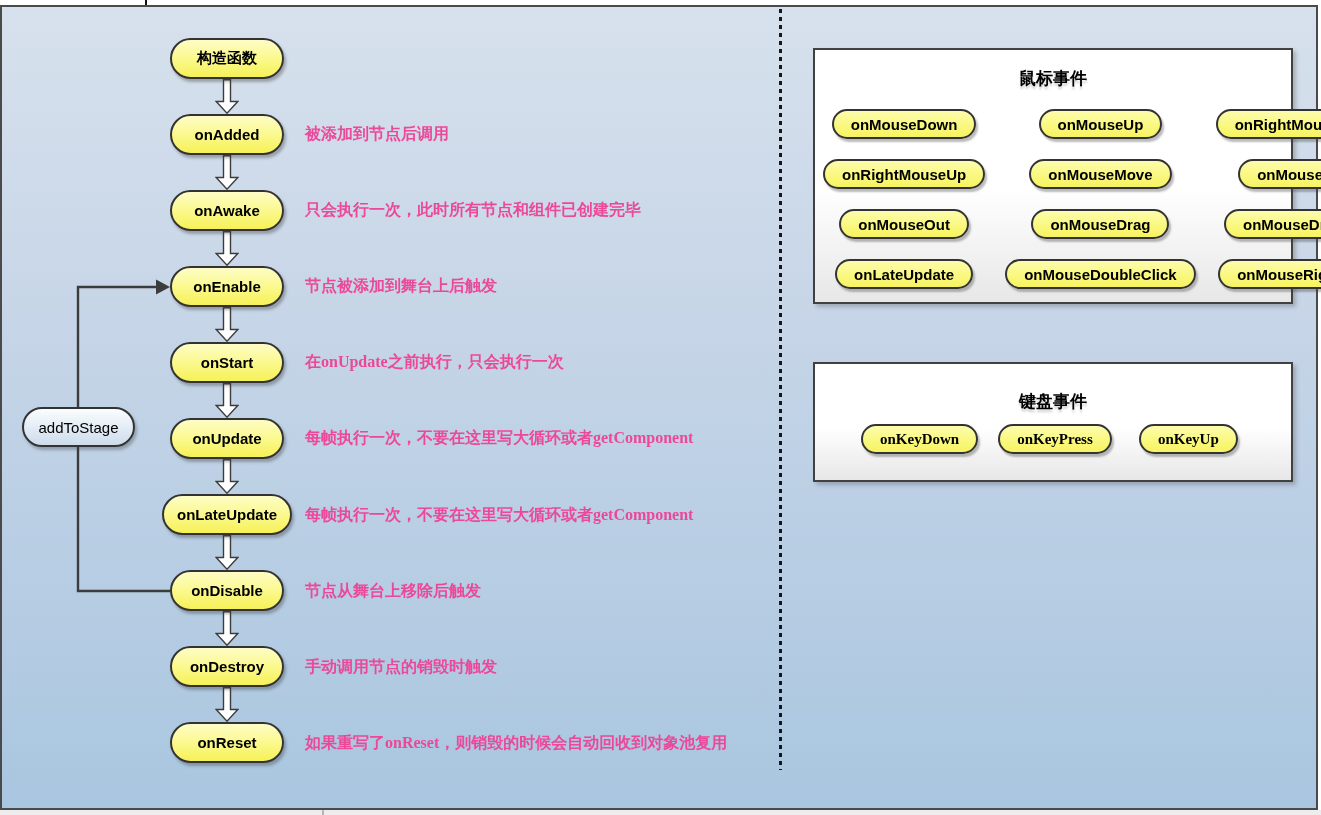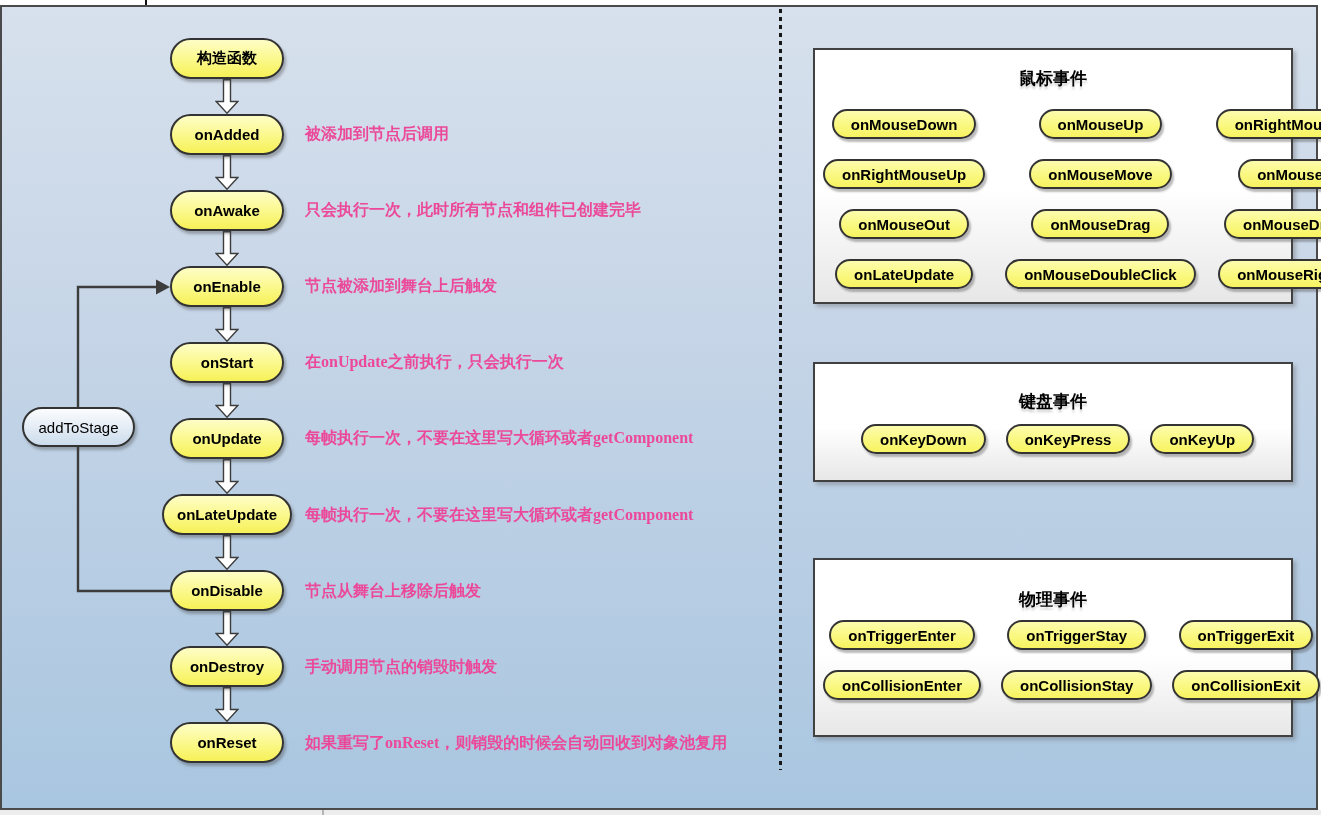--- a/index.html
+++ b/index.html
@@ -70,21 +70,21 @@
   }
   .panel-title{
     text-align:center;font-family:"Liberation Serif","DejaVu Serif",serif;
     font-weight:bold;font-size:17px;line-height:22px;color:#000;
     text-shadow:0 3px 2px rgba(100,100,100,0.25);
   }
   .pill-grid{
     display:grid;grid-template-columns:repeat(3,1fr);grid-auto-rows:30px;
     row-gap:15px;justify-items:center;align-items:center;padding:0 8px;gap:20px;
   }
-  .pill-grid.inset{padding:0 46px;}
+  .pill-grid.inset{padding:0 46px;font-family:Liberation Serif, serif;}
   .pill{
     height:30px;box-sizing:border-box;border:2px solid #333;border-radius:15px;
     background:linear-gradient(180deg,#fdfcae 0%,#faf987 45%,#f7f360 100%);
     display:flex;align-items:center;padding:0 17px;
     font-weight:bold;font-size:15px;color:#000;white-space:nowrap;
     box-shadow:2px 3px 2px rgba(60,60,60,0.35);
   }
   .p-mouse{top:48px;height:256px;padding-top:18px;}
   .p-mouse .panel-title{margin-bottom:19px;}
   .p-keyboard{top:362px;height:120px;padding-top:27px;}
@@ -180,25 +180,14 @@
 
   <div class="panel p-keyboard">
     <div class="panel-title">键盘事件</div>
     <div class="pill-grid inset">
       <div class="pill">onKeyDown</div>
       <div class="pill">onKeyPress</div>
       <div class="pill">onKeyUp</div>
     </div>
   </div>
 
-  <div class="panel p-physics">
-    <div class="panel-title">物理事件</div>
-    <div class="pill-grid">
-      <div class="pill">onTriggerEnter</div>
-      <div class="pill">onTriggerStay</div>
-      <div class="pill">onTriggerExit</div>
-      <div class="pill">onCollisionEnter</div>
-      <div class="pill">onCollisionStay</div>
-      <div class="pill">onCollisionExit</div>
-    </div>
-  </div>
 
 </div>
 
 </body></html>

